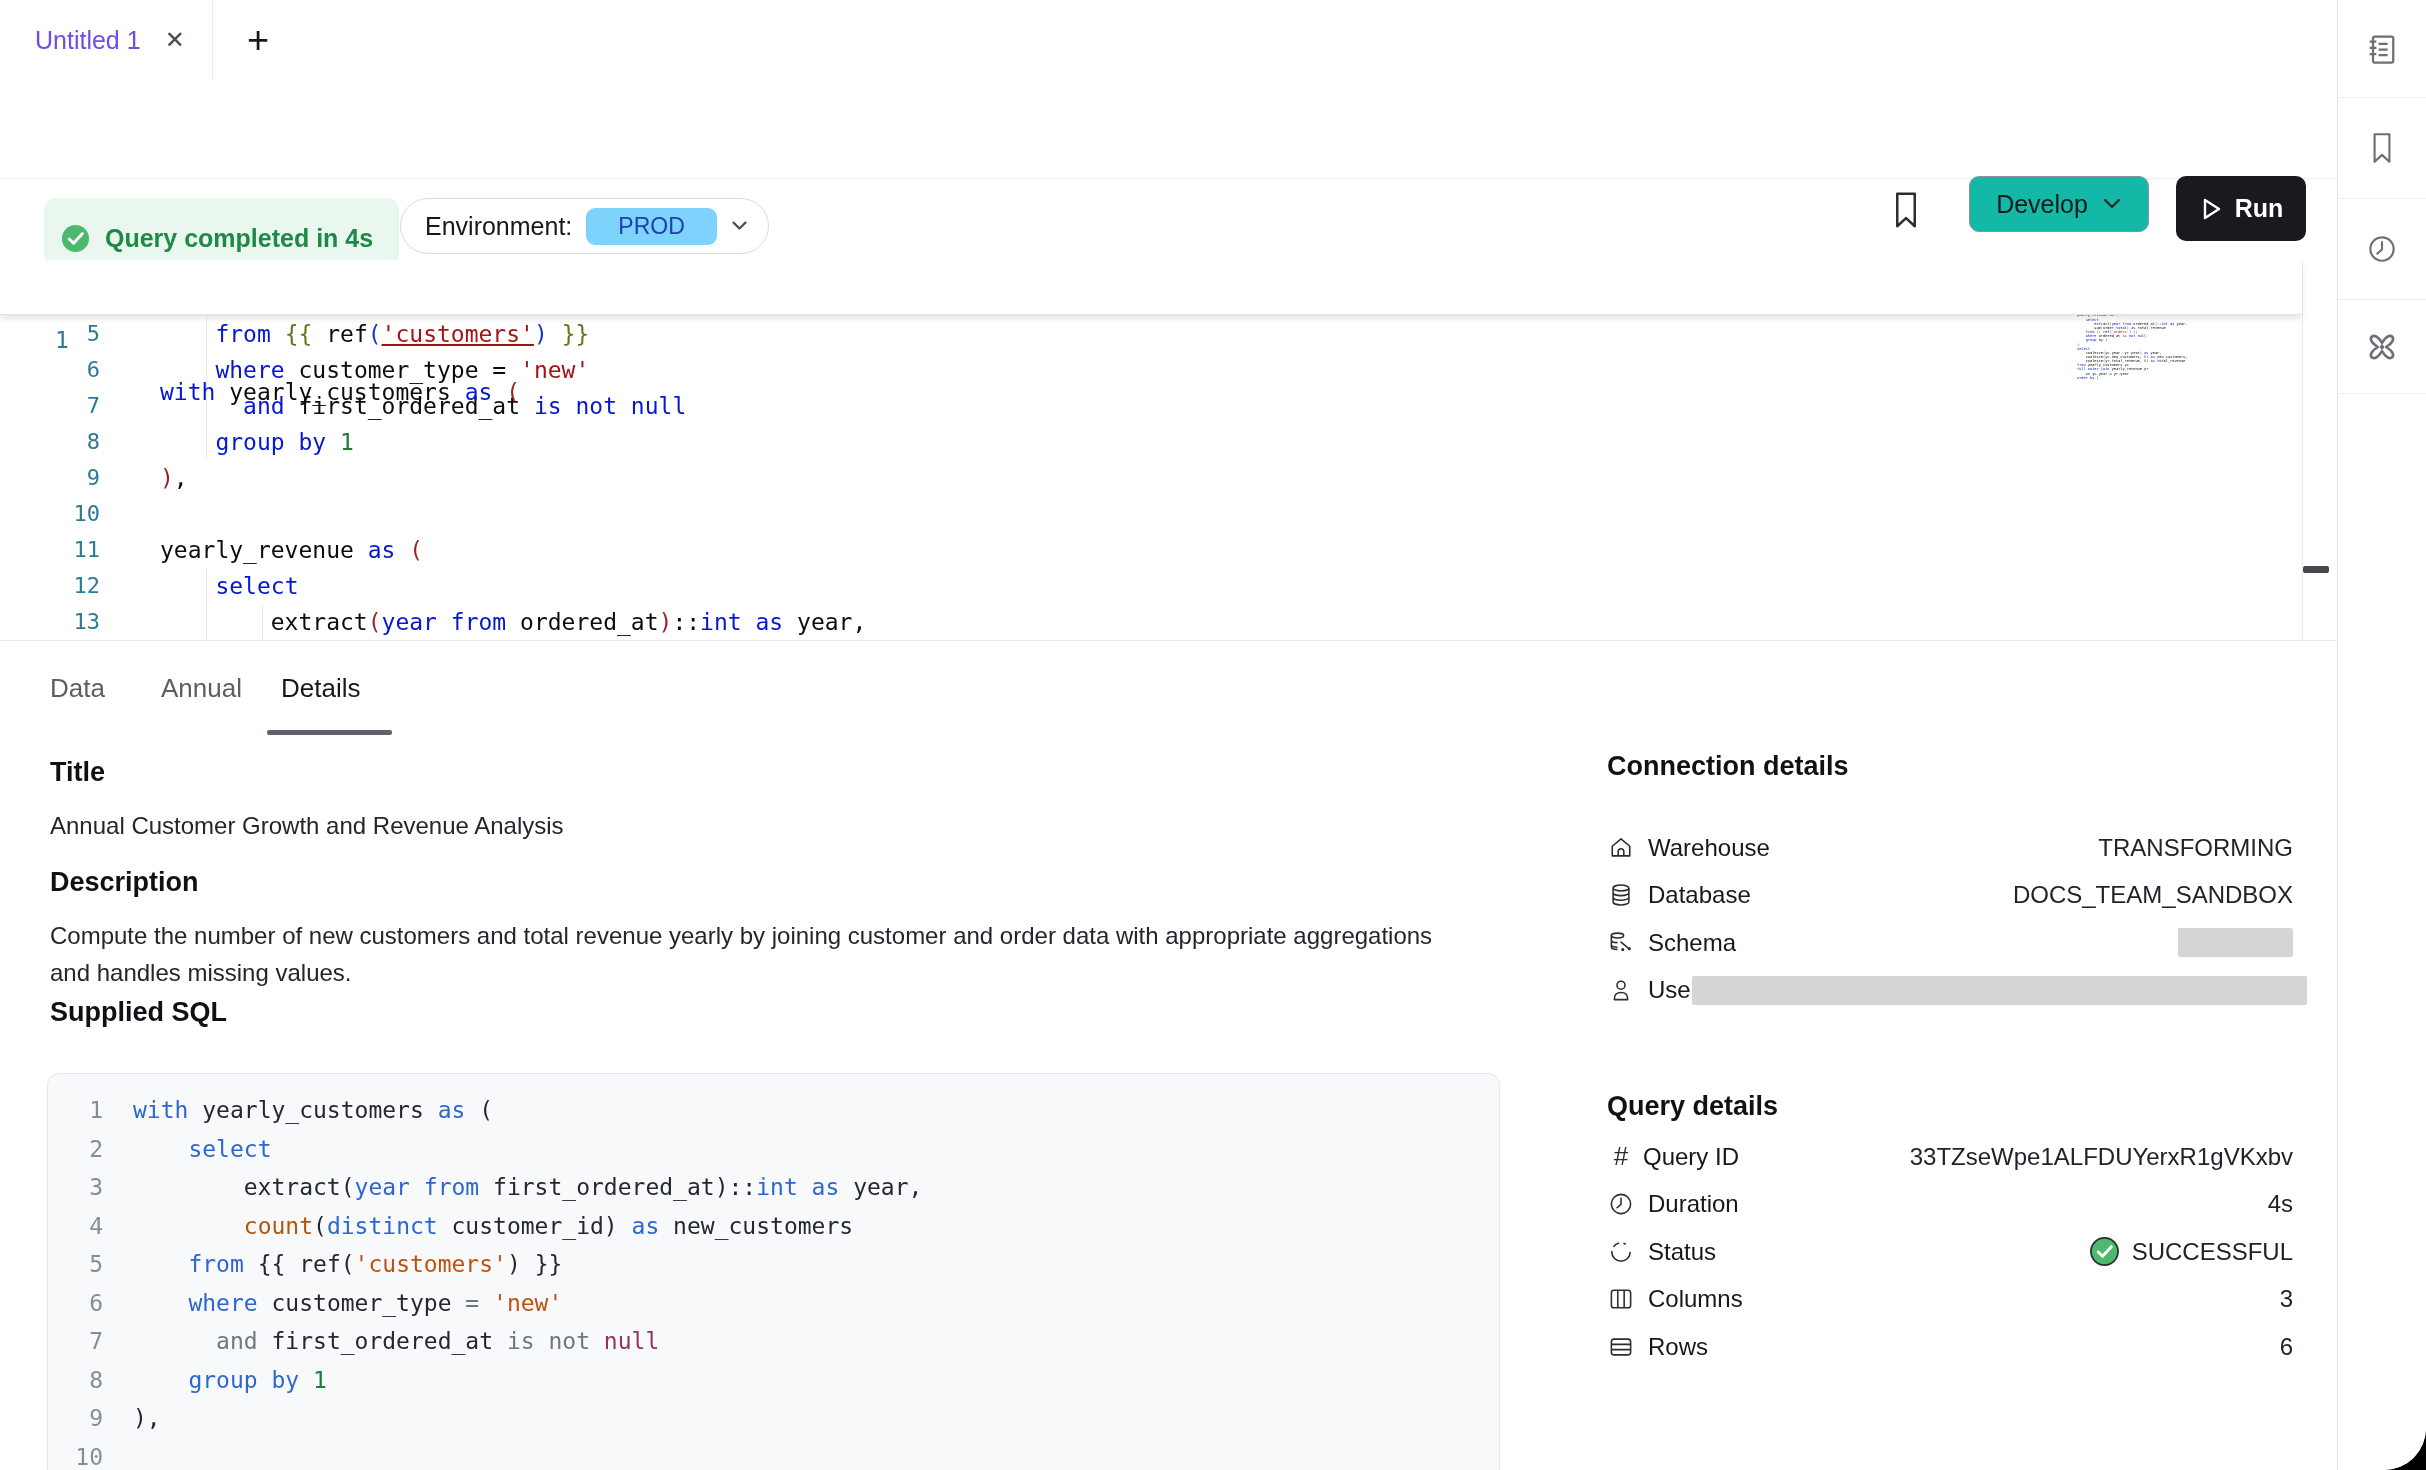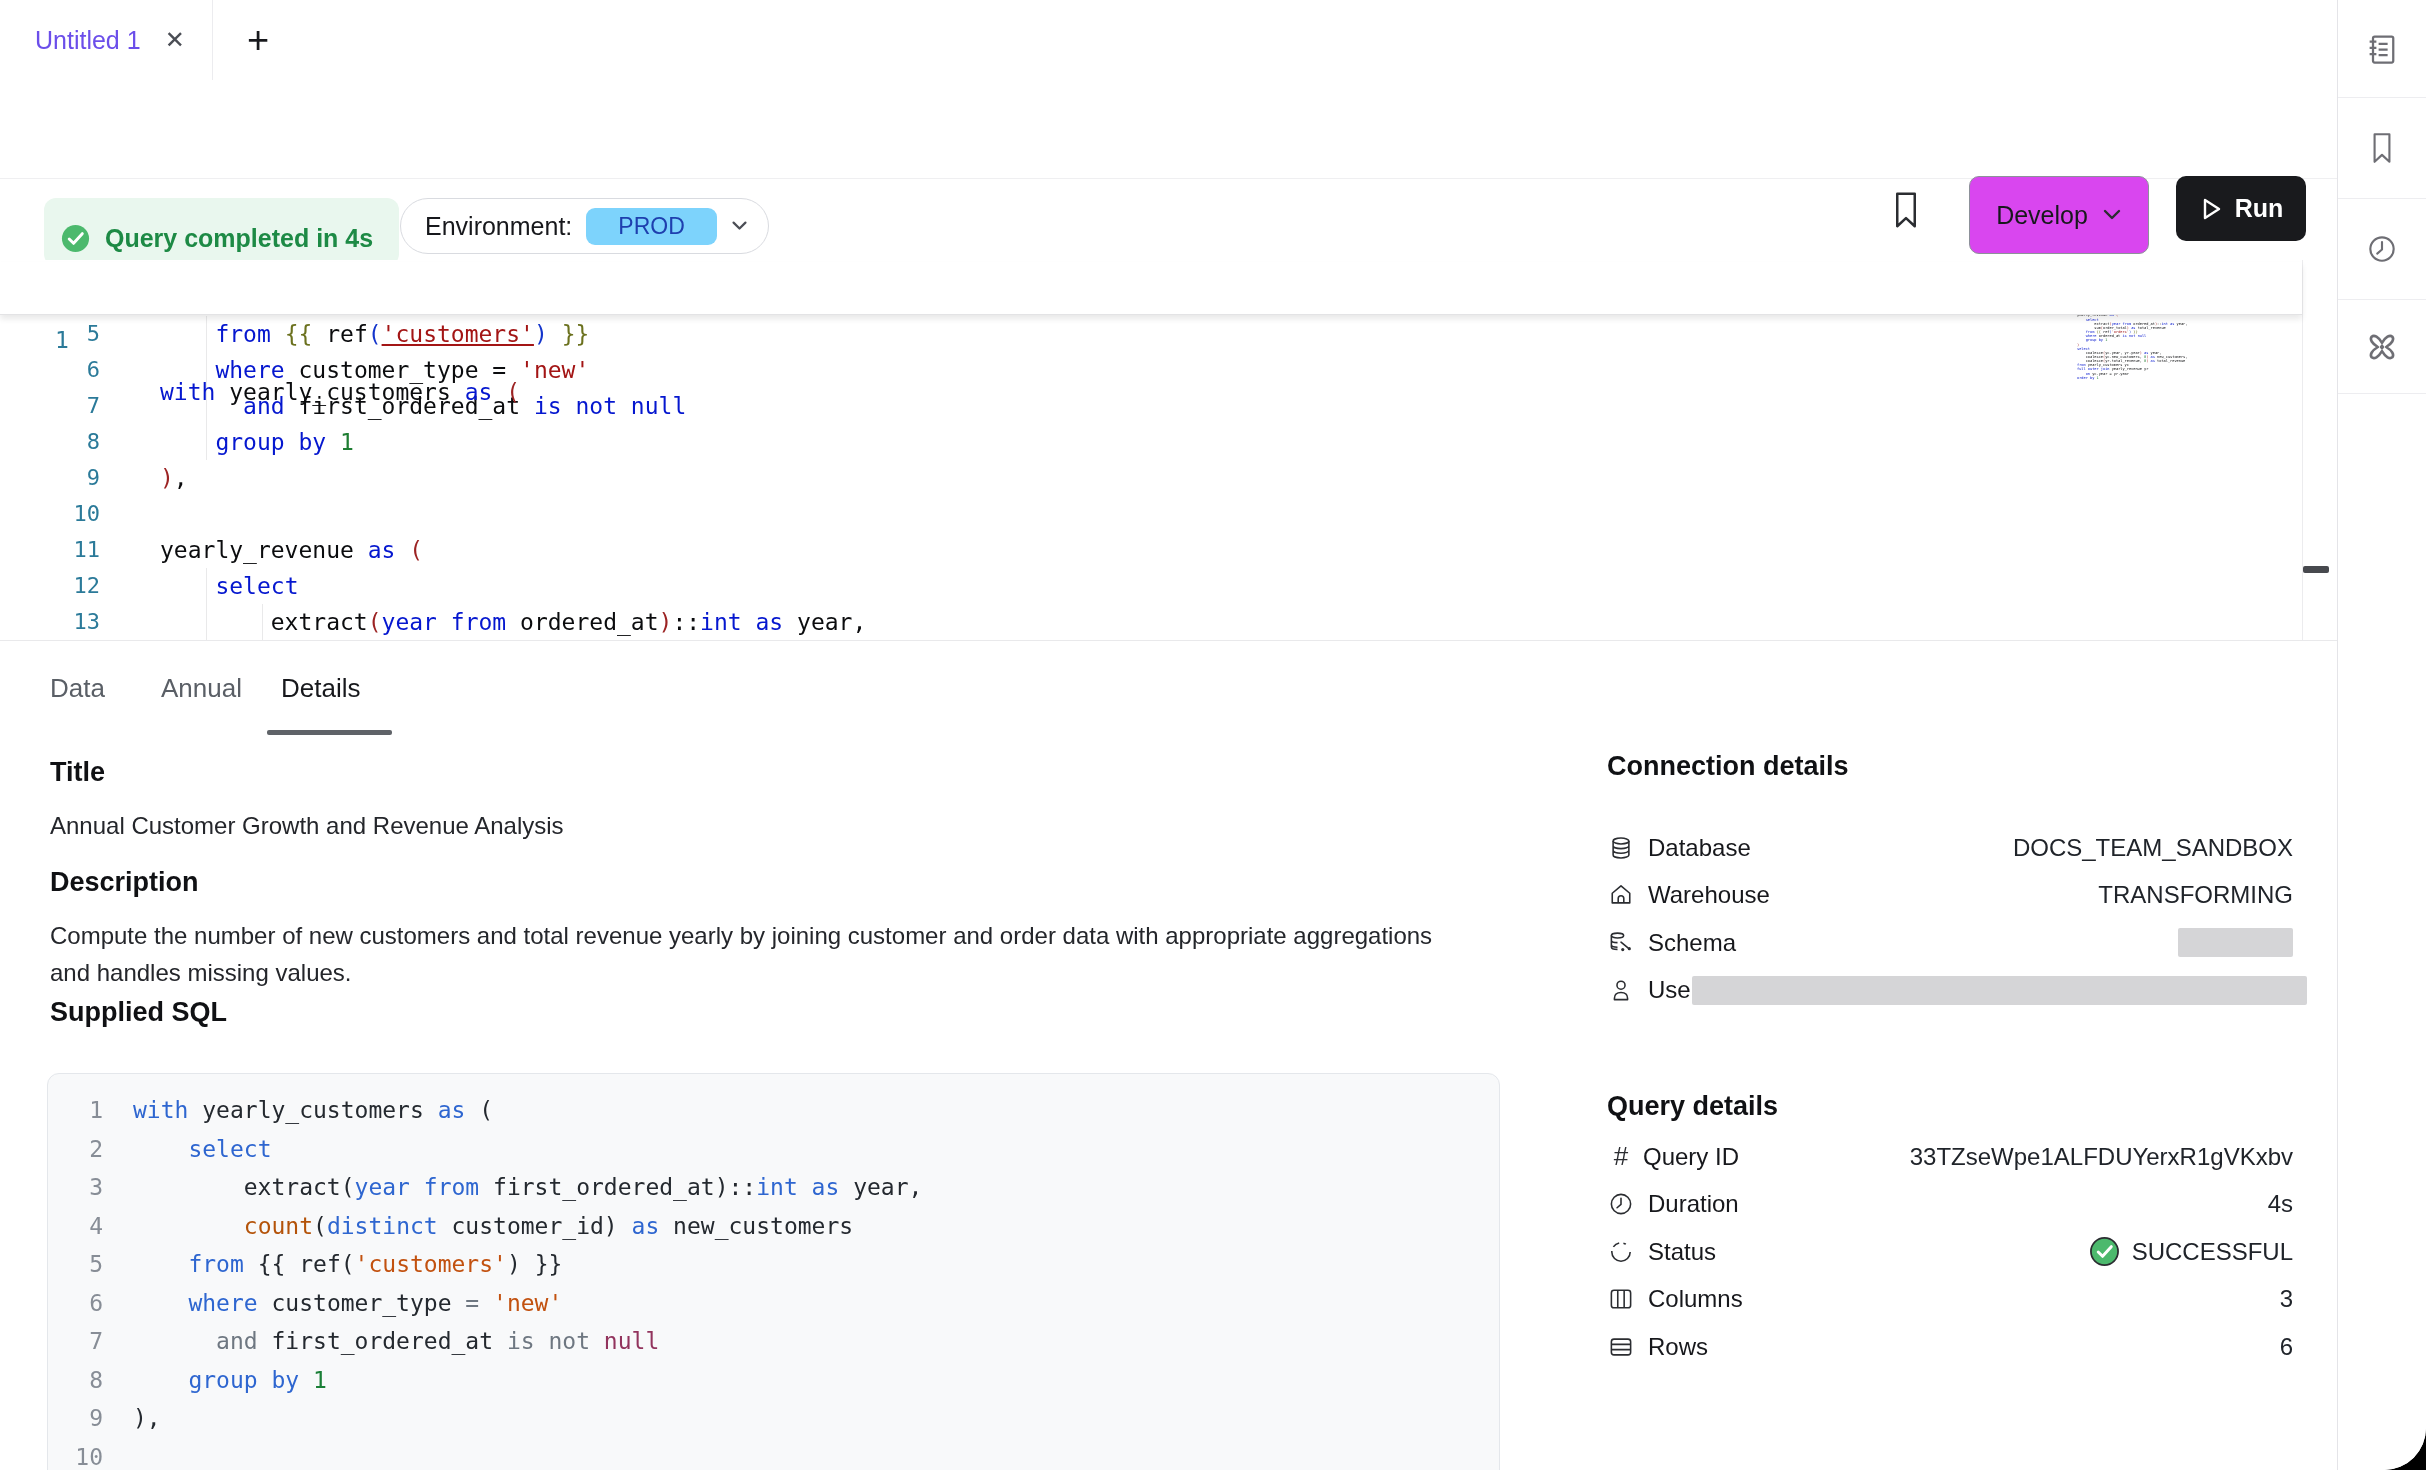--- a/index.html
+++ b/index.html
@@ -12,21 +12,21 @@
   .side-cell svg{stroke:#6e6e74;fill:none;stroke-width:2;}
   
   .tabbar{position:absolute;left:0;top:0;right:0;height:80px;border-bottom:1px solid #e8e8ea;background:#fff;}
   .tab{position:absolute;left:0;top:0;width:213px;height:80px;border-right:1px solid #ececef;display:flex;align-items:center;padding-left:35px;box-sizing:border-box;text-align:right;}
   .tab-label{color:#6b4eea;font-size:25px;}
   .tab-close{margin-left:24px;color:#4b4e55;font-size:24px;cursor:pointer;}
   .newtab{position:absolute;left:228px;top:0;height:80px;width:60px;display:flex;align-items:center;justify-content:center;font-size:38px;font-weight:300;color:#17181c;}
   
   .toolbar{position:absolute;left:0;top:80px;right:0;height:98px;border-bottom:1px solid #efeff1;background:#fff;}
   .bm-btn{position:absolute;left:1886px;top:108px;width:40px;height:44px;}
-  .btn-develop{position:absolute;left:1969px;top:96px;width:180px;height:78px;border:1.5px solid #8d919a;border-radius:10px;background:#d946ef;display:flex;align-items:center;justify-content:center;gap:14px;font-size:25px;color:#17181c;box-sizing:border-box;}
+  .btn-develop{position:absolute;left:1969px;top:96px;width:180px;height:56px;border:1.5px solid #8d919a;border-radius:10px;background:#14b8a6;display:flex;align-items:center;justify-content:center;gap:14px;font-size:25px;color:#17181c;box-sizing:border-box;}
   .btn-run{position:absolute;left:2176px;top:96px;width:130px;height:65px;border-radius:10px;background:#191a1d;display:flex;align-items:center;justify-content:center;gap:12px;font-size:25px;font-weight:600;color:#fff;}
   
   .pill-success{position:absolute;left:44px;top:198px;height:56px;background:#e9f7ee;border-radius:12px;display:flex;align-items:center;padding:12px 26px 0 16px;gap:14px;font-size:25px;font-weight:600;color:#1d8a45;}
   .pill-env{position:absolute;left:400px;top:198px;height:56px;background:#fff;border:1px solid #d9dbe0;border-radius:28px;display:flex;align-items:center;padding:0 20px 0 24px;gap:14px;font-size:25px;color:#17181c;box-sizing:border-box;}
   .chip-prod{background:#7dd3fc;color:#1e3fae;font-size:23px;font-weight:500;border-radius:9px;padding:5px 32px;}
   
   .editor{position:absolute;left:0;top:260px;right:0;height:380px;background:#fff;font-family:"DejaVu Sans Mono",monospace;font-size:23px;}
   .ed-track{position:absolute;top:0;bottom:0;right:35px;width:1px;background:#ececee;}
   .ed-thumb{position:absolute;right:9px;top:306px;width:26px;height:7px;background:#47494e;border-radius:2px;}
   .sticky{position:absolute;left:0;top:2px;right:36px;height:52px;line-height:52px;background:#fff;border-bottom:1px solid #e3e3e5;box-shadow:0 4px 6px rgba(0,0,0,.09);z-index:3;white-space:pre;}
@@ -175,32 +175,32 @@
           <div class="sup-line"><span class="sup-num">7</span><span class="sup-code"><span class="tk-p">      </span><span class="tk-a">and</span><span class="tk-p"> first_ordered_at </span><span class="tk-a">is</span><span class="tk-p"> </span><span class="tk-a">not</span><span class="tk-p"> </span><span class="tk-u">null</span></span></div>
           <div class="sup-line"><span class="sup-num">8</span><span class="sup-code"><span class="tk-p">    </span><span class="tk-k">group</span><span class="tk-p"> </span><span class="tk-k">by</span><span class="tk-p"> </span><span class="tk-n">1</span></span></div>
           <div class="sup-line"><span class="sup-num">9</span><span class="sup-code"><span class="tk-x">)</span><span class="tk-p">,</span></span></div>
           <div class="sup-line"><span class="sup-num">10</span><span class="sup-code"></span></div>
         </div>
 
       <div class="info-h" style="top:16px;">Connection details</div>
       <div class="info-rows" style="top:89px;">
         <div class="info-row">
           <svg width="28" height="28" viewBox="0 0 32 32">
+              <path d="M6 14L16 5.5 26 14v11H6z M12.8 25v-5a3.2 3.2 0 016.4 0v5" stroke-linejoin="round"></path>
+            </svg>
+          <span class="info-label">Warehouse</span>
+          <span class="info-value">TRANSFORMING</span>
+        </div>
+        <div class="info-row">
+          <svg width="28" height="28" viewBox="0 0 32 32">
               <ellipse cx="16" cy="8" rx="9" ry="3.4"></ellipse>
               <path d="M7 8v16c0 1.9 4 3.4 9 3.4s9-1.5 9-3.4V8 M7 13.3c0 1.9 4 3.4 9 3.4s9-1.5 9-3.4 M7 18.6c0 1.9 4 3.4 9 3.4s9-1.5 9-3.4"></path>
             </svg>
           <span class="info-label">Database</span>
           <span class="info-value">DOCS_TEAM_SANDBOX</span>
-        </div>
-        <div class="info-row">
-          <svg width="28" height="28" viewBox="0 0 32 32">
-              <path d="M6 14L16 5.5 26 14v11H6z M12.8 25v-5a3.2 3.2 0 016.4 0v5" stroke-linejoin="round"></path>
-            </svg>
-          <span class="info-label">Warehouse</span>
-          <span class="info-value">TRANSFORMING</span>
         </div>
         <div class="info-row">
           <svg width="28" height="28" viewBox="0 0 32 32">
               <ellipse cx="12" cy="7.5" rx="7" ry="2.8"></ellipse>
               <path d="M5 7.5v13c0 1.5 3.1 2.8 7 2.8 M5 12.8c0 1.5 3.1 2.8 7 2.8 M5 18.1c0 1.5 3.1 2.8 7 2.8"></path>
               <path d="M16 15l8 6.5" stroke-linecap="round"></path>
               <circle cx="25.5" cy="22.5" r="1.8" fill="#2b2d31" stroke="none"></circle>
               <circle cx="18" cy="23.5" r="1.8" fill="#2b2d31" stroke="none"></circle>
             </svg>
           <span class="info-label">Schema</span>

